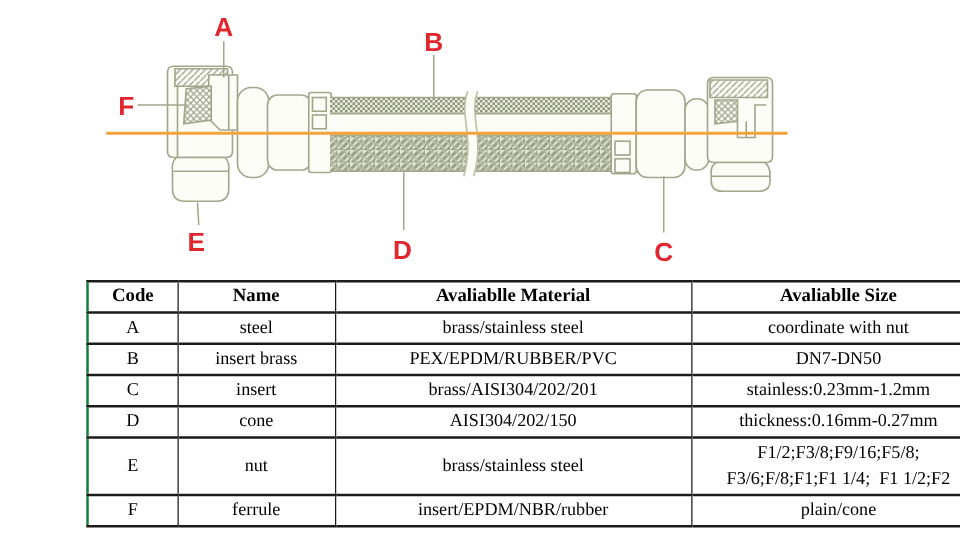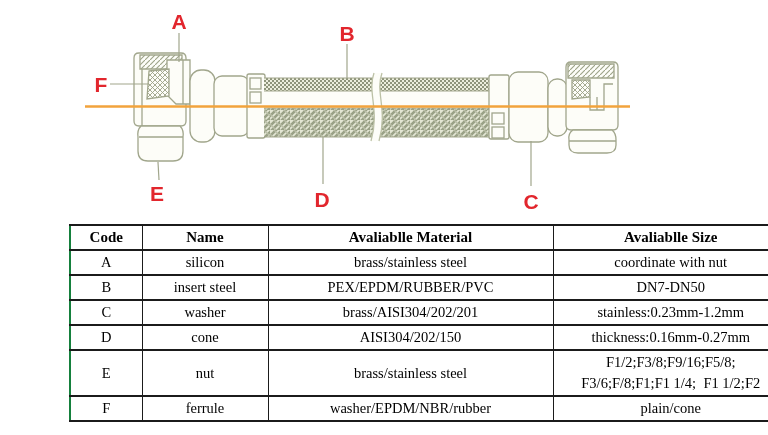--- a/index.html
+++ b/index.html
@@ -159,51 +159,51 @@
       <tr class="r">
         <th>Code</th>
         <th>Name</th>
         <th>Avaliablle Material</th>
         <th>Avaliablle Size</th>
       </tr>
     </thead>
     <tbody>
       <tr class="r">
         <td>A</td>
-        <td>silicon</td>
+        <td>steel</td>
         <td>brass/stainless steel</td>
         <td class="sz">coordinate with nut</td>
       </tr>
       <tr class="r">
         <td>B</td>
-        <td>insert steel</td>
+        <td>insert brass</td>
         <td>PEX/EPDM/RUBBER/PVC</td>
         <td class="sz">DN7-DN50</td>
       </tr>
       <tr class="r">
         <td>C</td>
-        <td>washer</td>
+        <td>insert</td>
         <td>brass/AISI304/202/201</td>
         <td class="sz">stainless:0.23mm-1.2mm</td>
       </tr>
       <tr class="r">
         <td>D</td>
         <td>cone</td>
         <td>AISI304/202/150</td>
         <td class="sz">thickness:0.16mm-0.27mm</td>
       </tr>
       <tr class="tall">
         <td>E</td>
         <td>nut</td>
         <td>brass/stainless steel</td>
         <td class="sz">F1/2;F3/8;F9/16;F5/8;
 F3/6;F/8;F1;F1 1/4;  F1 1/2;F2</td>
       </tr>
       <tr class="r">
         <td>F</td>
         <td>ferrule</td>
-        <td>washer/EPDM/NBR/rubber</td>
+        <td>insert/EPDM/NBR/rubber</td>
         <td class="sz">plain/cone</td>
       </tr>
     </tbody>
   </table>
 
 </div>
 
 </body></html>

